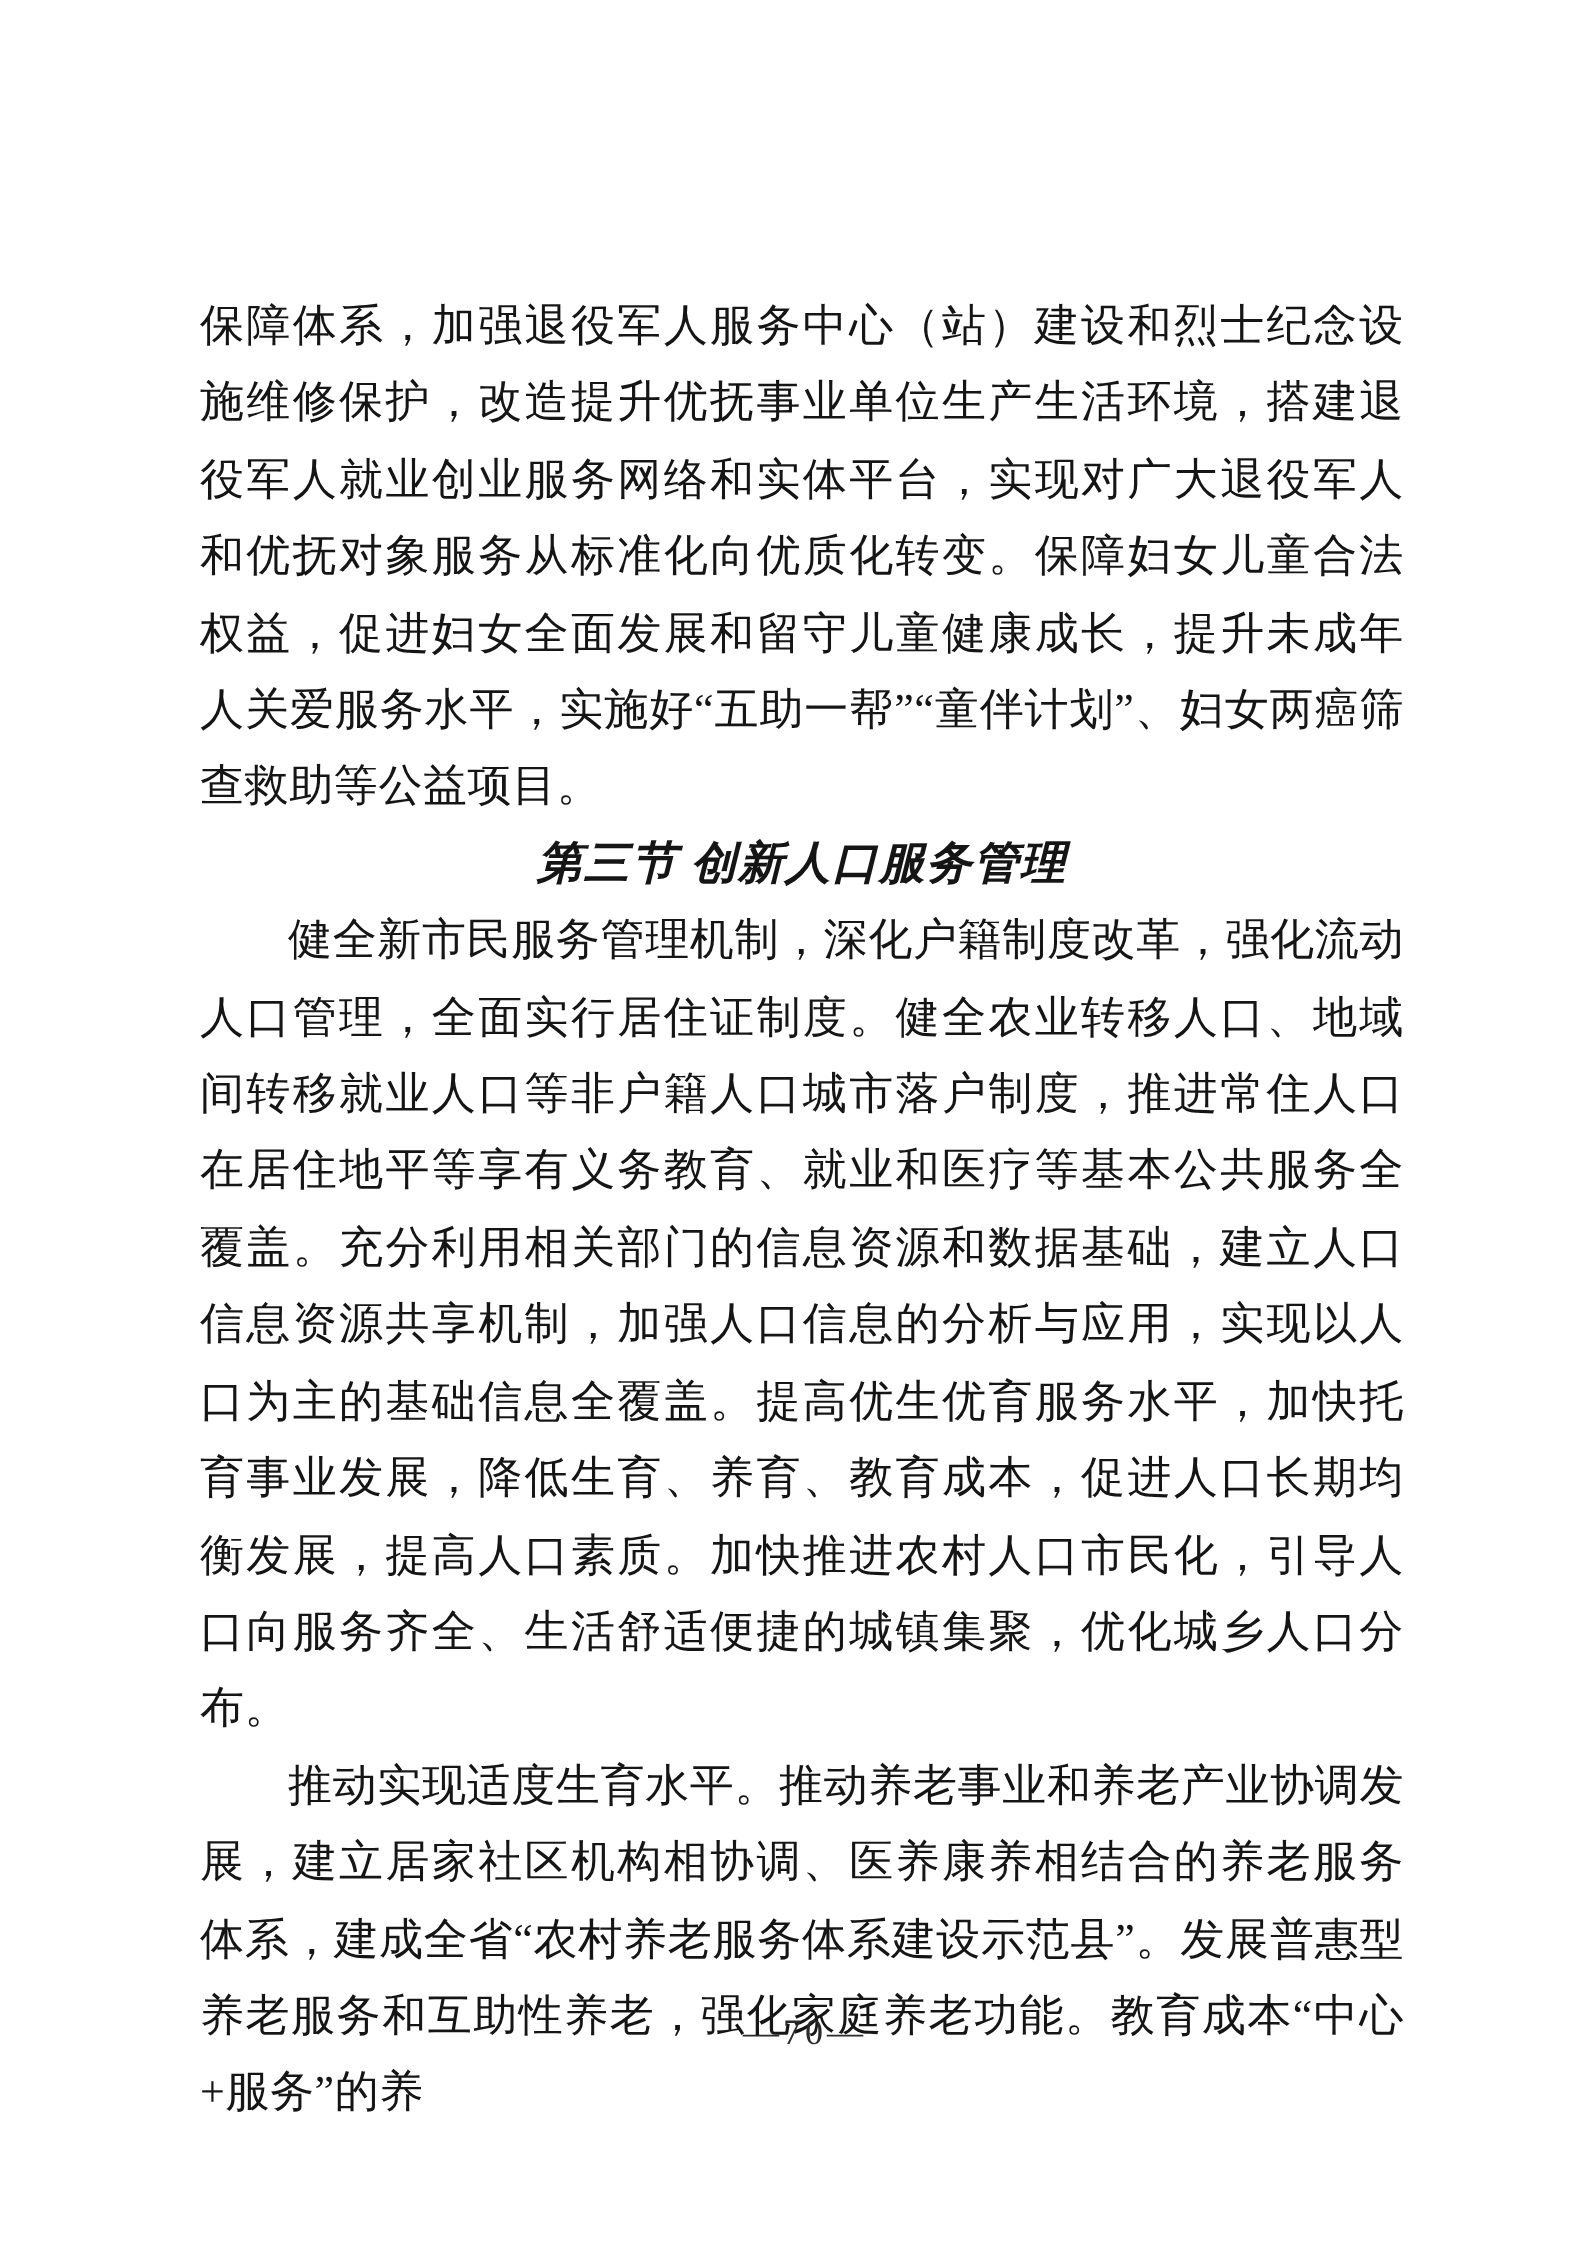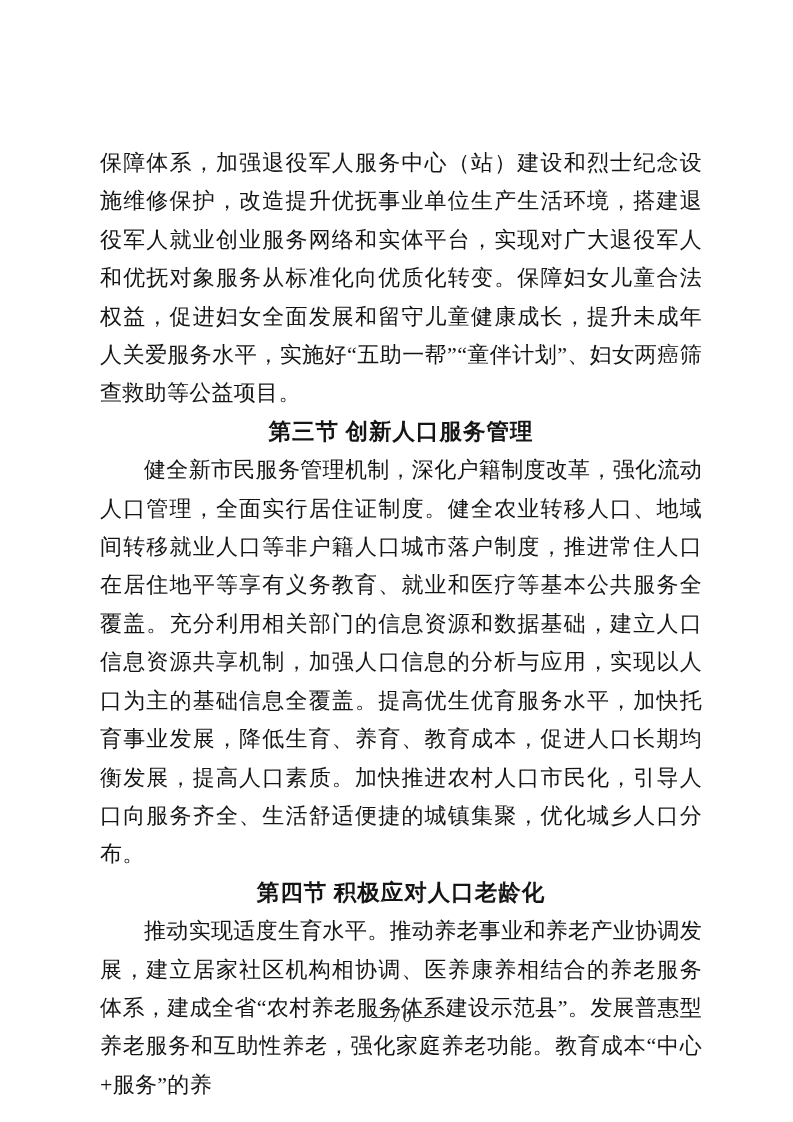--- a/index.html
+++ b/index.html
@@ -33,20 +33,21 @@
   .para.indent {
     text-indent: 2em;
   }
   .heading {
     margin: 0;
     font-size: 22.5px;
     line-height: 38.4px;
     font-weight: bold;
     text-align: center;
     letter-spacing: 1px;
+    font-style: italic;
   }
   .footer {
     position: absolute;
     left: 12px;
     right: 0;
     top: 1004px;
     text-align: center;
   }
   .page-number {
     font-size: 18px;
@@ -57,19 +58,18 @@
   }
 </style>
 </head>
 <body>
 
 <div class="page">
   <main class="content">
     <p class="para">保障体系，加强退役军人服务中心（站）建设和烈士纪念设施维修保护，改造提升优抚事业单位生产生活环境，搭建退役军人就业创业服务网络和实体平台，实现对广大退役军人和优抚对象服务从标准化向优质化转变。保障妇女儿童合法权益，促进妇女全面发展和留守儿童健康成长，提升未成年人关爱服务水平，实施好“五助一帮”“童伴计划”、妇女两癌筛查救助等公益项目。</p>
     <h2 class="heading">第三节 创新人口服务管理</h2>
     <p class="para indent">健全新市民服务管理机制，深化户籍制度改革，强化流动人口管理，全面实行居住证制度。健全农业转移人口、地域间转移就业人口等非户籍人口城市落户制度，推进常住人口在居住地平等享有义务教育、就业和医疗等基本公共服务全覆盖。充分利用相关部门的信息资源和数据基础，建立人口信息资源共享机制，加强人口信息的分析与应用，实现以人口为主的基础信息全覆盖。提高优生优育服务水平，加快托育事业发展，降低生育、养育、教育成本，促进人口长期均衡发展，提高人口素质。加快推进农村人口市民化，引导人口向服务齐全、生活舒适便捷的城镇集聚，优化城乡人口分布。</p>
-    <h2 class="heading">第四节 积极应对人口老龄化</h2>
     <p class="para indent">推动实现适度生育水平。推动养老事业和养老产业协调发展，建立居家社区机构相协调、医养康养相结合的养老服务体系，建成全省“农村养老服务体系建设示范县”。发展普惠型养老服务和互助性养老，强化家庭养老功能。教育成本“中心+服务”的养</p>
   </main>
   <footer class="footer">
     <span class="page-number">—70—</span>
   </footer>
 </div>
 
 </body></html>

